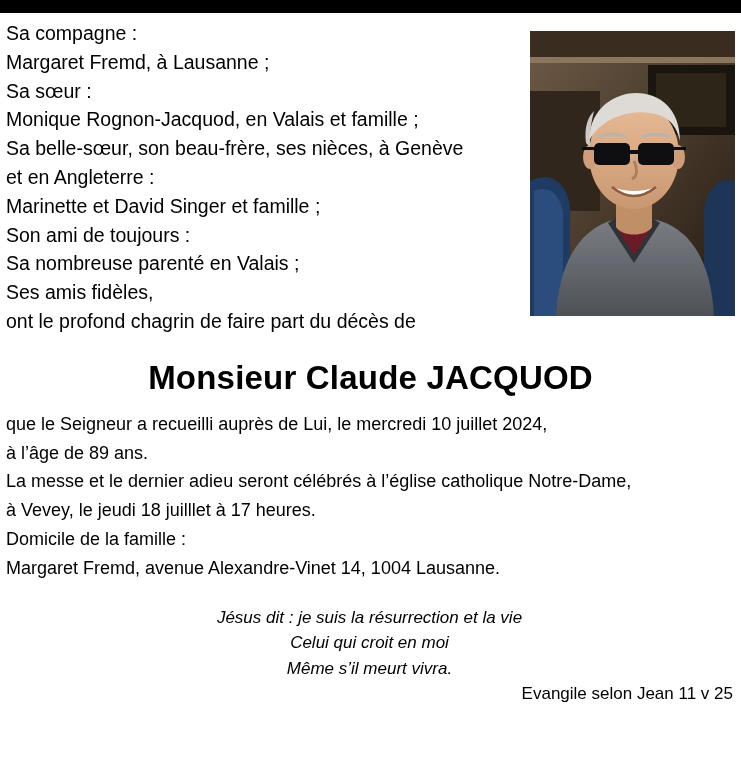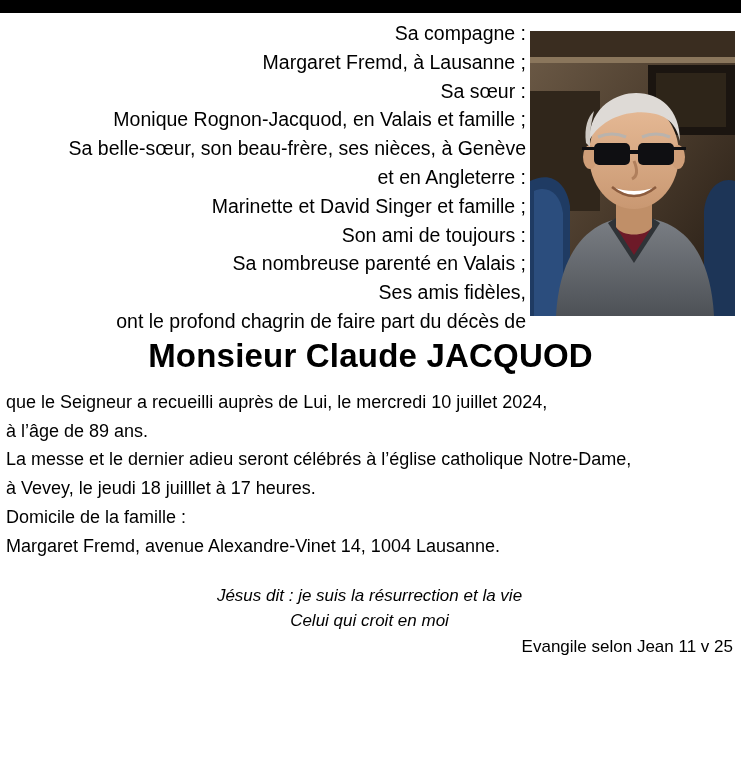--- a/index.html
+++ b/index.html
@@ -39,38 +39,37 @@
     box-sizing: border-box;
   }
   
   .relatives {
     font-size: 19.5px;
     line-height: 28.8px;
     width: 520px;
   }
   .relatives div {
     white-space: pre;
-    text-align: right;
   }
   
   .photo-frame {
     position: absolute;
     top: 18px;
     right: 6px;
     width: 205px;
     height: 285px;
     overflow: hidden;
     background: #2b2218;
   }
   .photo-frame svg {
     display: block;
   }
   
   .name-block {
-    margin-top: 0;
+    margin-top: 22px;
     text-align: center;
   }
   .deceased-name {
     font-size: 33px;
     font-weight: bold;
     letter-spacing: 0.2px;
     line-height: 40px;
     white-space: pre;
   }
   .deceased-address {
@@ -197,17 +196,18 @@
       <div>à l’âge de 89 ans.</div>
       <div>La messe et le dernier adieu seront célébrés à l’église catholique Notre-Dame,</div>
       <div>à Vevey, le jeudi 18 juilllet à 17 heures.</div>
       <div>Domicile de la famille :</div>
       <div>Margaret Fremd, avenue Alexandre-Vinet 14, 1004 Lausanne.</div>
     </div>
 
     <div class="verse">
       <div class="line-italic">Jésus dit : je suis la résurrection et la vie</div>
       <div class="line-italic">Celui qui croit en moi</div>
+      <div class="line-italic">Même s’il meurt vivra.</div>
       <div class="line-ref">Evangile selon Jean 11 v 25</div>
     </div>
 
   </div>
 </div>
 
 </body></html>

